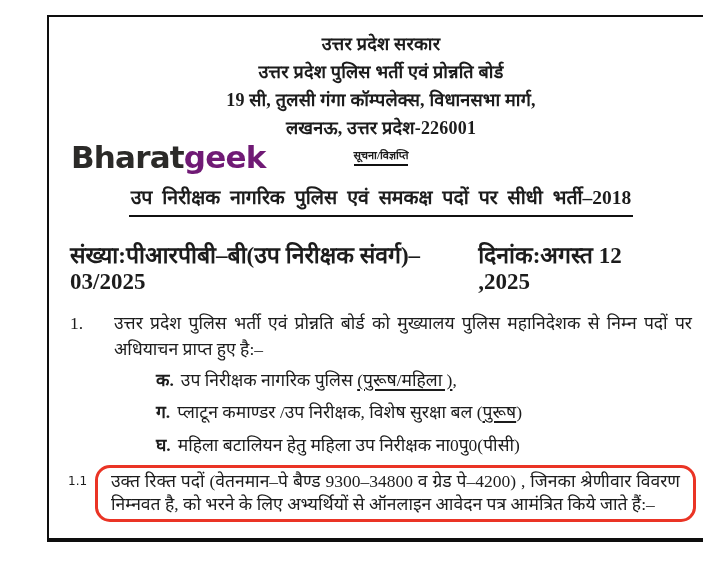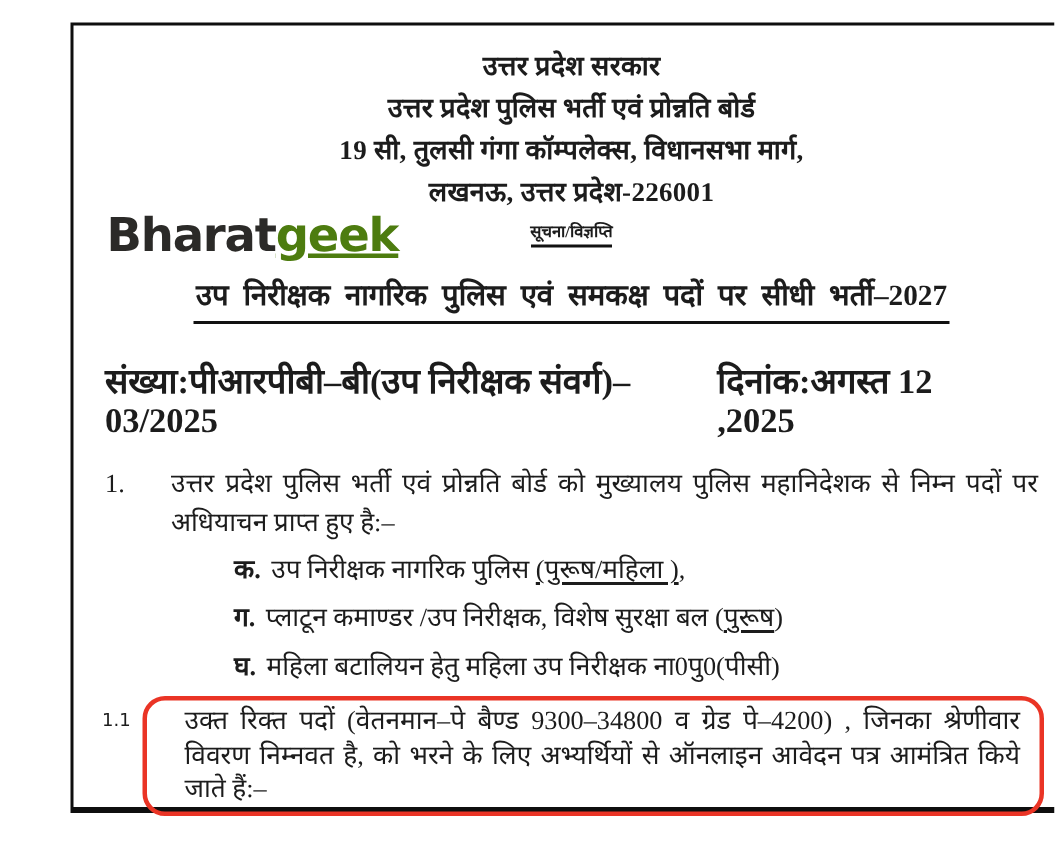--- a/index.html
+++ b/index.html
@@ -131,21 +131,21 @@
     flex: none;
     width: 27px;
     font-size: 12px;
     font-family: "DejaVu Sans", sans-serif;
     margin-top: 9px;
   }
   .highlight-box {
     flex: 1;
     border: 3.2px solid #ea3425;
     border-radius: 15px;
-    padding: 2px 13px 4px 25px;
+    padding: 2px 13px 4px 13px;
     font-size: 17.5px;
     line-height: 22.6px;
     text-align: justify;
     box-sizing: border-box;
   }
 </style>
 </head>
 <body>
 
 <div class="stage">
@@ -156,25 +156,25 @@
       <p class="hline">उत्तर प्रदेश पुलिस भर्ती एवं प्रोन्नति बोर्ड</p>
       <p class="hline">19 सी, तुलसी गंगा कॉम्पलेक्स, विधानसभा मार्ग,</p>
       <p class="hline">लखनऊ, उत्तर प्रदेश-226001</p>
     </div>
 
     <div class="notice-line">
       <span class="notice-label">सूचना/विज्ञप्ति</span>
     </div>
 
     <div class="logo">
-      <span style="color: rgb(43, 42, 40);">Bharat</span><span style="color: #4d7c0f; text-decoration: underline;">geek</span>
+      <span style="color: rgb(43, 42, 40);">Bharat</span><span style="color: #701a75;">geek</span>
     </div>
 
     <div class="main-title">
-      <span class="title-text">उप निरीक्षक नागरिक पुलिस एवं समकक्ष पदों पर सीधी भर्ती–2027</span>
+      <span class="title-text">उप निरीक्षक नागरिक पुलिस एवं समकक्ष पदों पर सीधी भर्ती–2018</span>
     </div>
 
     <div class="ref-row">
       <span>संख्या:पीआरपीबी–बी(उप निरीक्षक संवर्ग)–03/2025</span>
       <span>दिनांक:अगस्त 12 ,2025</span>
     </div>
 
     <div class="para1">
       <span class="para-num">1.</span>
       <span class="para-body">उत्तर प्रदेश पुलिस भर्ती एवं प्रोन्नति बोर्ड को मुख्यालय पुलिस महानिदेशक से निम्न पदों पर अधियाचन प्राप्त हुए है:–</span>

